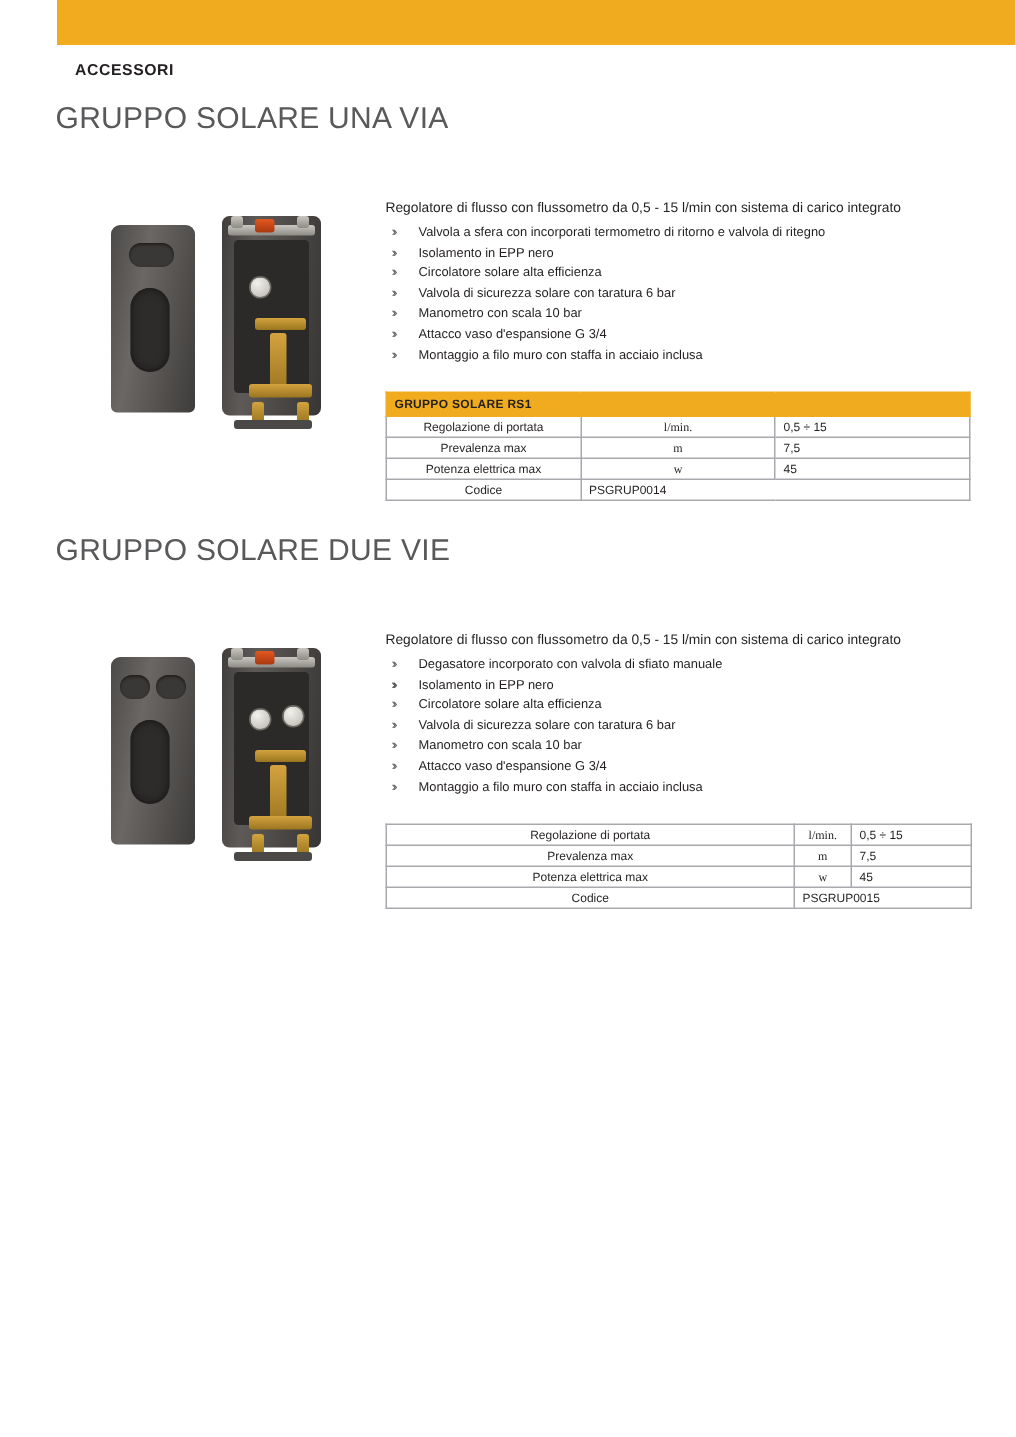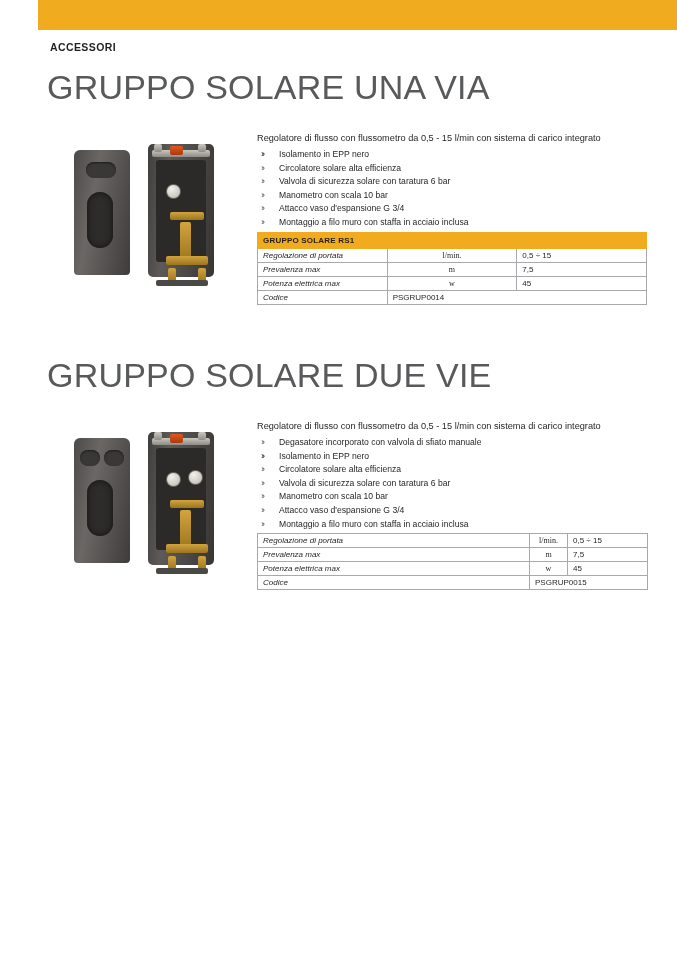--- a/index.html
+++ b/index.html
@@ -31,22 +31,22 @@
     font-size: 10.5px;
     font-weight: bold;
     letter-spacing: 0.4px;
     color: #231f20;
   }
   .section { position: absolute; left: 0; width: 677px; }
   .sec1 { top: 68px; }
   .sec2 { top: 356px; }
   .sec-title {
     position: absolute;
-    left: 47px; top: 0;
-    font-size: 34px;
+    left: 37px; top: 0;
+    font-size: 20px;
     font-weight: 400;
     letter-spacing: 0.2px;
     color: #58595b;
     white-space: nowrap;
   }
   .img-block {
     position: absolute;
     left: 60px; top: 62px;
     width: 180px; height: 170px;
   }
@@ -151,41 +151,41 @@
     position: absolute;
     left: 4px; top: 0;
     font-size: 9px;
     color: #58595b;
     letter-spacing: -2px;
   }
   
   table.spec {
     border-collapse: collapse;
     width: 390px;
-    margin-top: 2px;
+    margin-top: 18px;
     font-size: 8px;
     table-layout: fixed;
   }
   table.spec th.hdr {
     background: #f0ab1e;
     color: #231f20;
     font-size: 8px;
     font-weight: bold;
     text-align: left;
     padding: 3px 5px;
     border: 0.6px solid #f0ab1e;
     letter-spacing: 0.2px;
   }
   table.spec td {
     border: 0.6px solid #a7a9ac;
     padding: 2px 5px;
     height: 12px;
     color: #231f20;
   }
-  table.spec td.label { width: 272px; text-align: left; font-style: italic; }
+  table.spec td.label { width: 272px; text-align: center; }
   table.spec td.unit-c { width: 38px; text-align: center; font-family: Liberation Serif, serif; }
   table.spec td.val { width: 80px; }
   table.spec td.val-wide { text-align: left; }
   .page-num {
     position: absolute;
     left: 0; top: 934px;
     width: 677px;
     text-align: center;
     font-size: 7.5px;
     color: #231f20;
@@ -221,21 +221,21 @@
           <div class="brass b4"></div>
           <div class="brass b5"></div>
         </div>
       </div>
       <div class="clamp"></div>
     </div>
 
     <div class="text-col">
       <p class="intro">Regolatore di flusso con flussometro da 0,5 - 15 l/min con sistema di carico integrato</p>
       <ul class="features">
-        <li><span class="bullet">››</span></li>
+        <li><span class="bullet">››</span><span>Valvola a sfera con incorporati termometro di ritorno e valvola di ritegno</span></li>
         <li><span class="bullet">››</span><span>Isolamento in EPP nero</span></li>
         <li><span class="bullet">››</span><span>Circolatore solare alta efficienza</span></li>
         <li><span class="bullet">››</span><span>Valvola di sicurezza solare con taratura 6 bar</span></li>
         <li><span class="bullet">››</span><span>Manometro con scala 10 bar</span></li>
         <li><span class="bullet">››</span><span>Attacco vaso d'espansione G 3/4</span></li>
         <li><span class="bullet">››</span><span>Montaggio a filo muro con staffa in acciaio inclusa</span></li>
       </ul>
 
       <table class="spec">
         <tbody>

